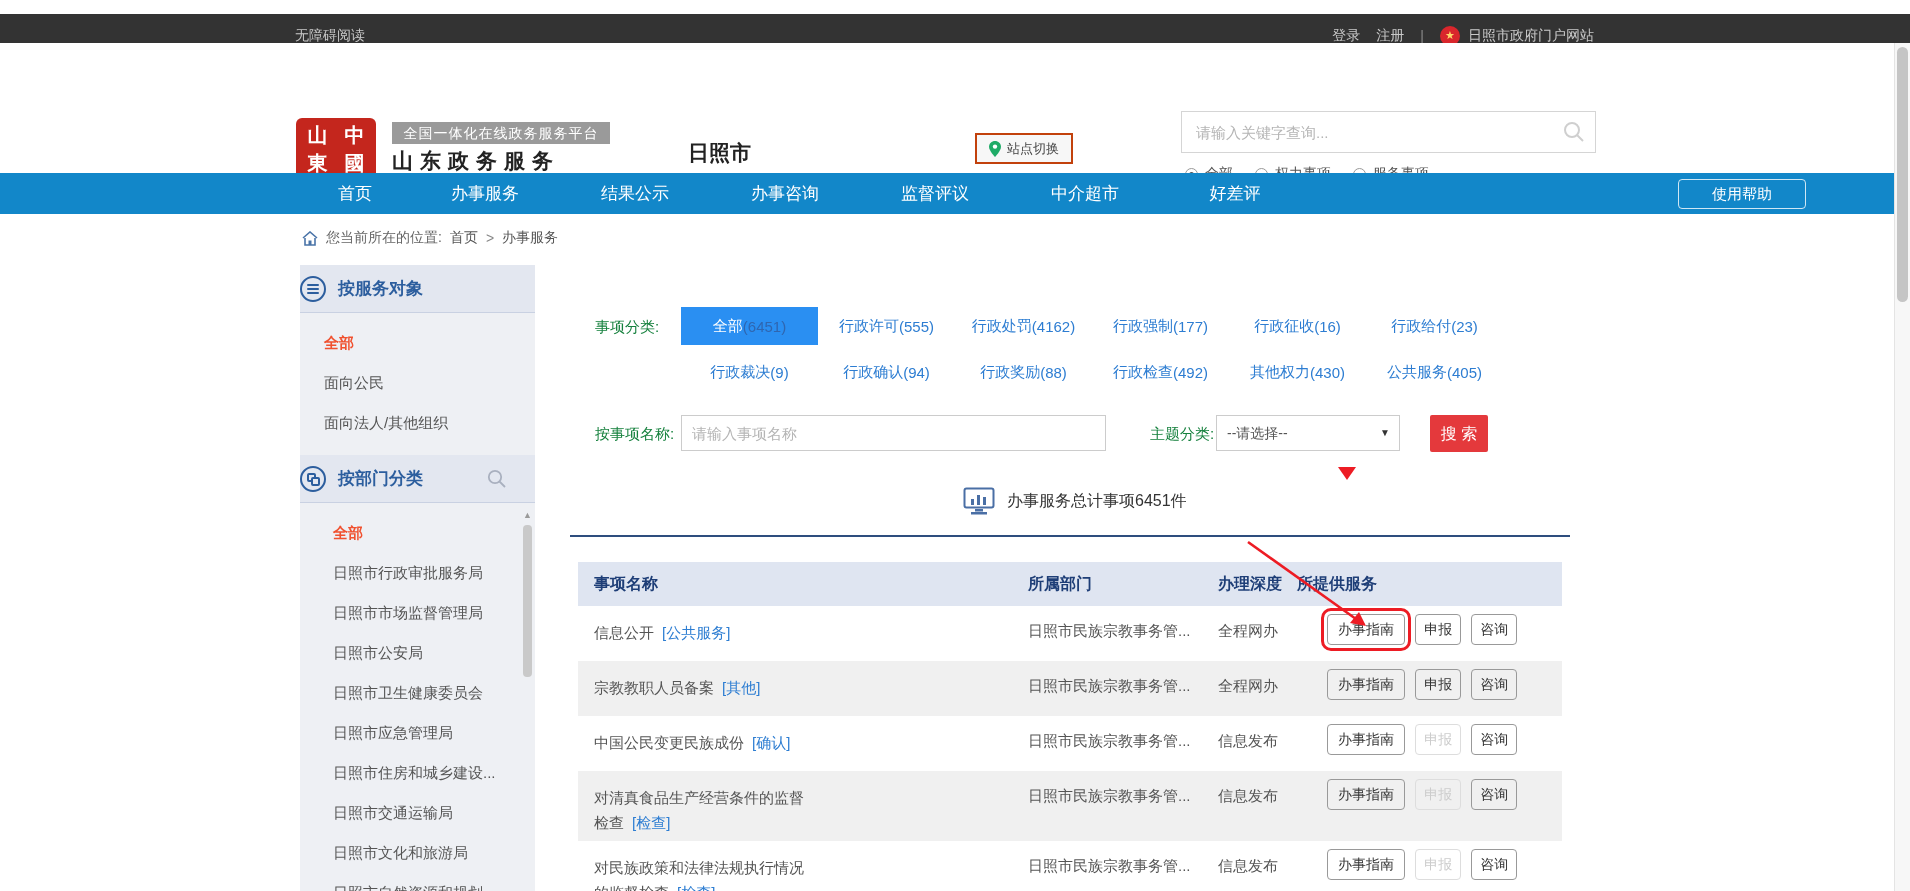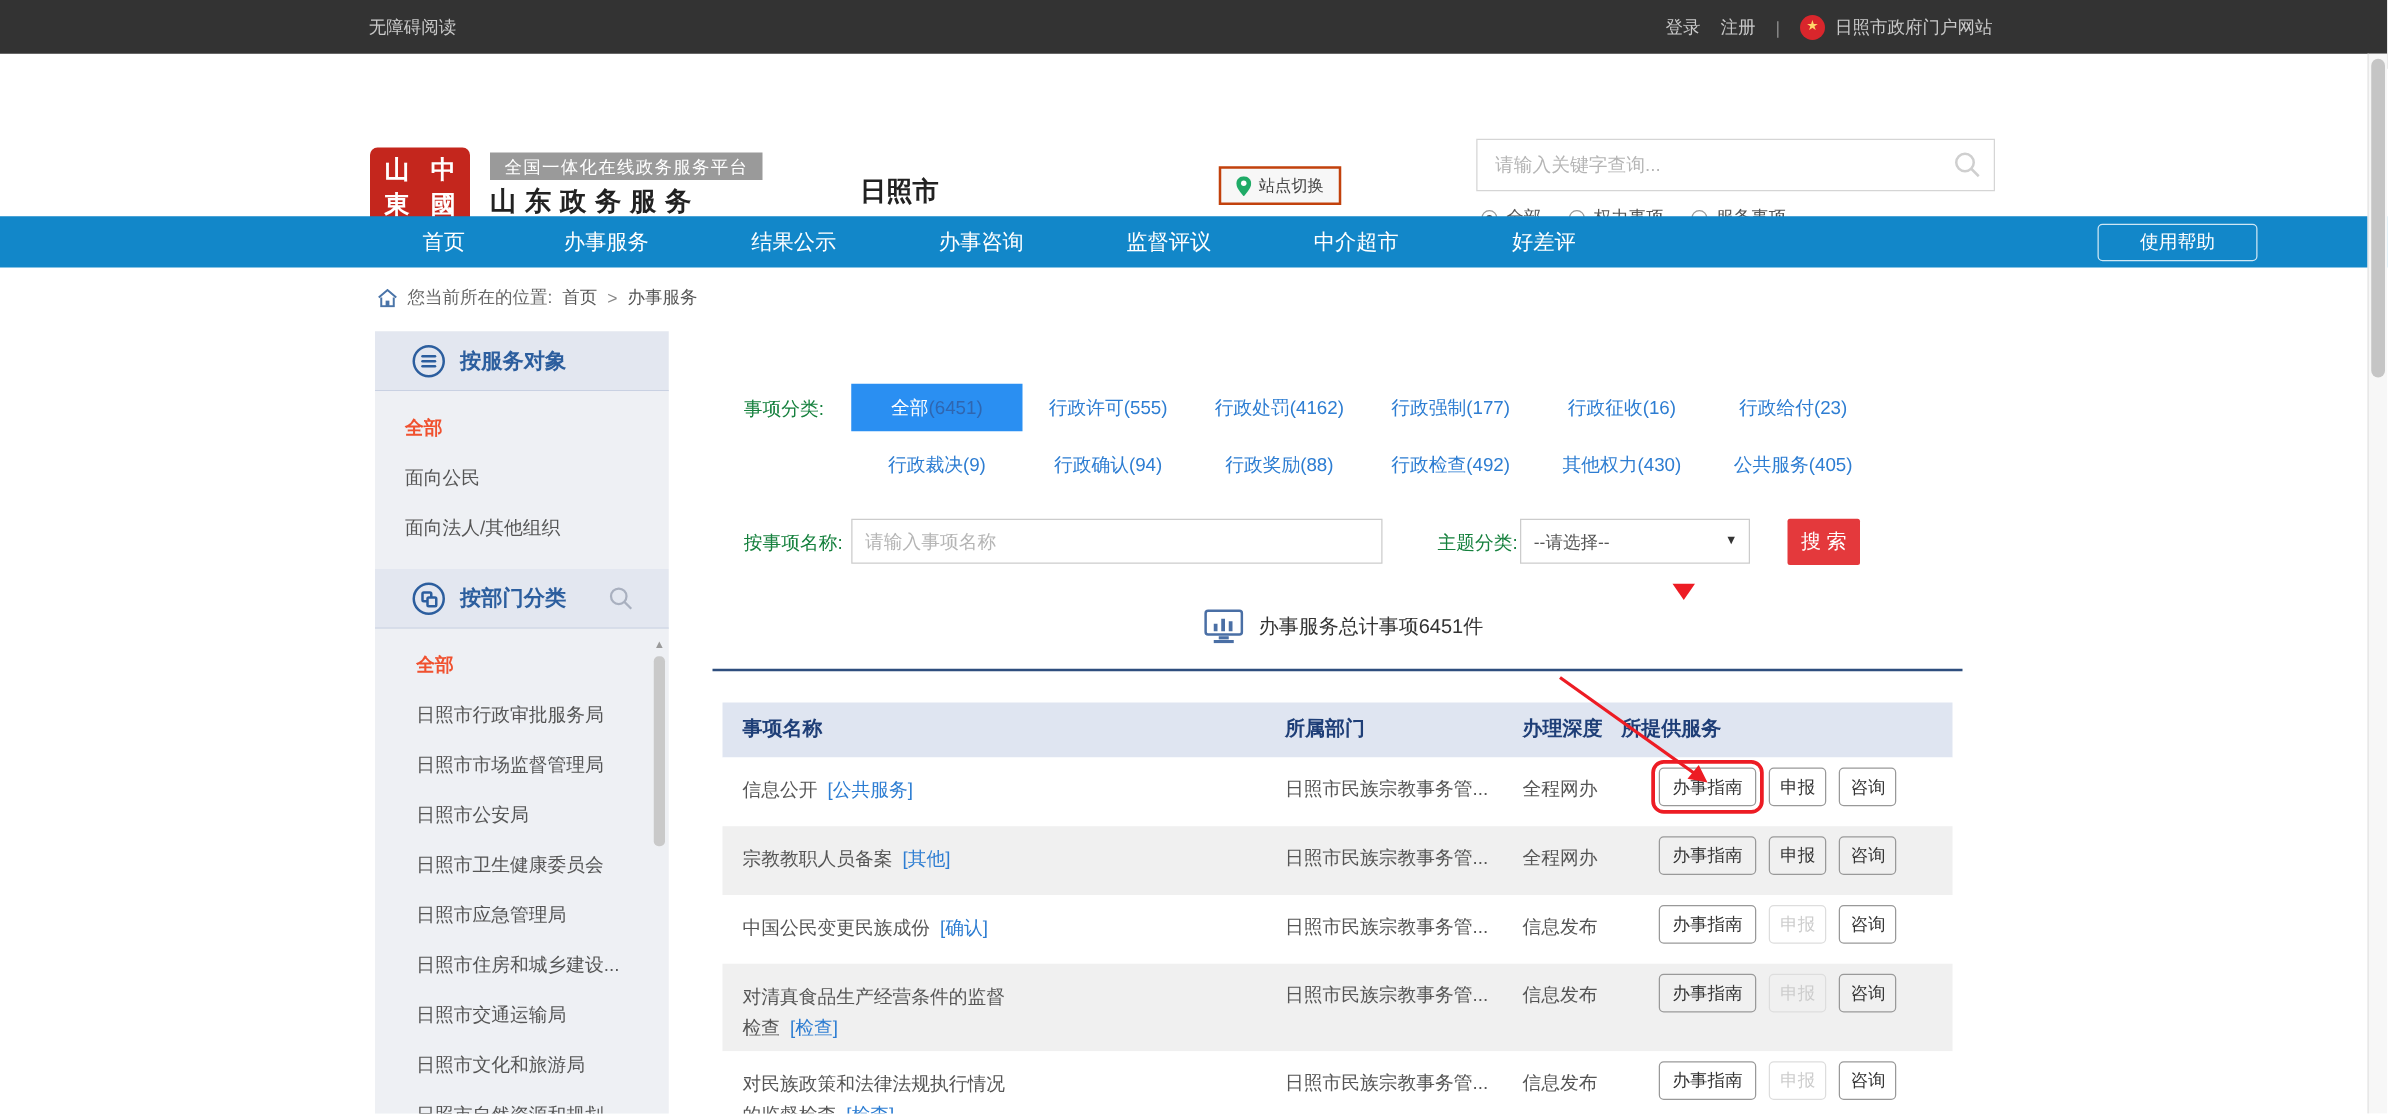--- a/index.html
+++ b/index.html
@@ -1,21 +1,21 @@
 <!DOCTYPE html>
 <html><head>
 <meta charset="utf-8">
 <style>
   * { margin:0; padding:0; box-sizing:border-box; }
   html,body { background:#fff; }
   body { font-family:"Liberation Sans","DejaVu Sans",sans-serif; }
   #page { position:relative; width:1910px; height:891px; background:#fff; overflow:hidden; }
 
   
-  .topbar { position:absolute; left:0; top:0; width:1910px; height:55px; background:#333333; color:#c9c9c9; font-size:14px; }
+  .topbar { position:absolute; left:0; top:14px; width:1910px; height:55px; background:#333333; color:#c9c9c9; font-size:14px; }
   .topbar-left { position:absolute; left:295px; top:0; line-height:43px; }
   .topbar-right { position:absolute; right:316px; top:0; height:43px; display:flex; align-items:center; gap:16px; }
   .topbar-link { color:#c9c9c9; cursor:pointer; }
   .topbar-sep { color:#8a8a8a; }
   .emblem { width:20px; height:20px; border-radius:50%; background:#d9262c; display:inline-flex; align-items:center; justify-content:center; color:#ffd76b; font-size:11px; line-height:1; }
   .portal-group { display:flex; align-items:center; gap:8px; }
 
   
   .header { position:absolute; left:0; top:43px; width:1910px; height:130px; background:#fff; }
   .seal { position:absolute; left:296px; top:75px; width:80px; height:62px; background:#c4261d; border-radius:6px; display:grid; grid-template-columns:1fr 1fr; align-items:center; justify-items:center; padding:3px; }
@@ -41,21 +41,21 @@
   .nav-item:nth-child(n+2){ width:150px; }
   .help-btn { position:absolute; left:1678px; top:6px; width:128px; height:30px; border:1px solid rgba(255,255,255,.8); border-radius:4px; color:#fff; font-size:15px; text-align:center; line-height:28px; cursor:pointer; }
 
   
   .crumb { position:absolute; left:302px; top:214px; height:48px; display:flex; align-items:center; gap:8px; font-size:14px; color:#666; }
   .crumb a { color:#555; cursor:pointer; text-decoration:none; }
   .crumb .sep { color:#888; }
 
   
   .sidebar { position:absolute; left:300px; top:265px; width:235px; }
-  .sb-head { height:48px; background:#e3e7f0; border-bottom:1px solid #c9d1e2; display:flex; align-items:center; gap:12px; padding-left:30px; color:#2c5e9e; font-size:17px; font-weight:bold; position:relative; }
+  .sb-head { height:48px; background:#e3e7f0; border-bottom:1px solid #c9d1e2; display:flex; align-items:center; gap:12px; color:#2c5e9e; font-size:17px; font-weight:bold; position:relative; }
   .sb-circle { width:26px; height:26px; border:2px solid #2c5e9e; border-radius:50%; display:flex; flex-direction:column; align-items:center; justify-content:center; gap:2px; }
   .sb-circle i { display:block; width:12px; height:2px; background:#2c5e9e; border-radius:1px; }
   .sb-circle.sq { position:relative; }
   .sb-circle.sq i { position:absolute; width:9px; height:9px; background:none; border:2px solid #2c5e9e; border-radius:2px; }
   .sb-circle.sq i:first-child { left:5px; top:5px; }
   .sb-circle.sq i:last-child { left:9px; top:9px; background:#e3e7f0; }
   .sb-head .mag { position:absolute; right:28px; top:14px; }
   .sb-list { background:#eef0f4; padding:10px 0 12px; position:relative; }
   .sb-item { padding:10px 0 10px 24px; font-size:15px; color:#555; cursor:pointer; line-height:20px; }
   .sb-list.dept { height:391px; overflow:hidden; padding-left:8px; }

